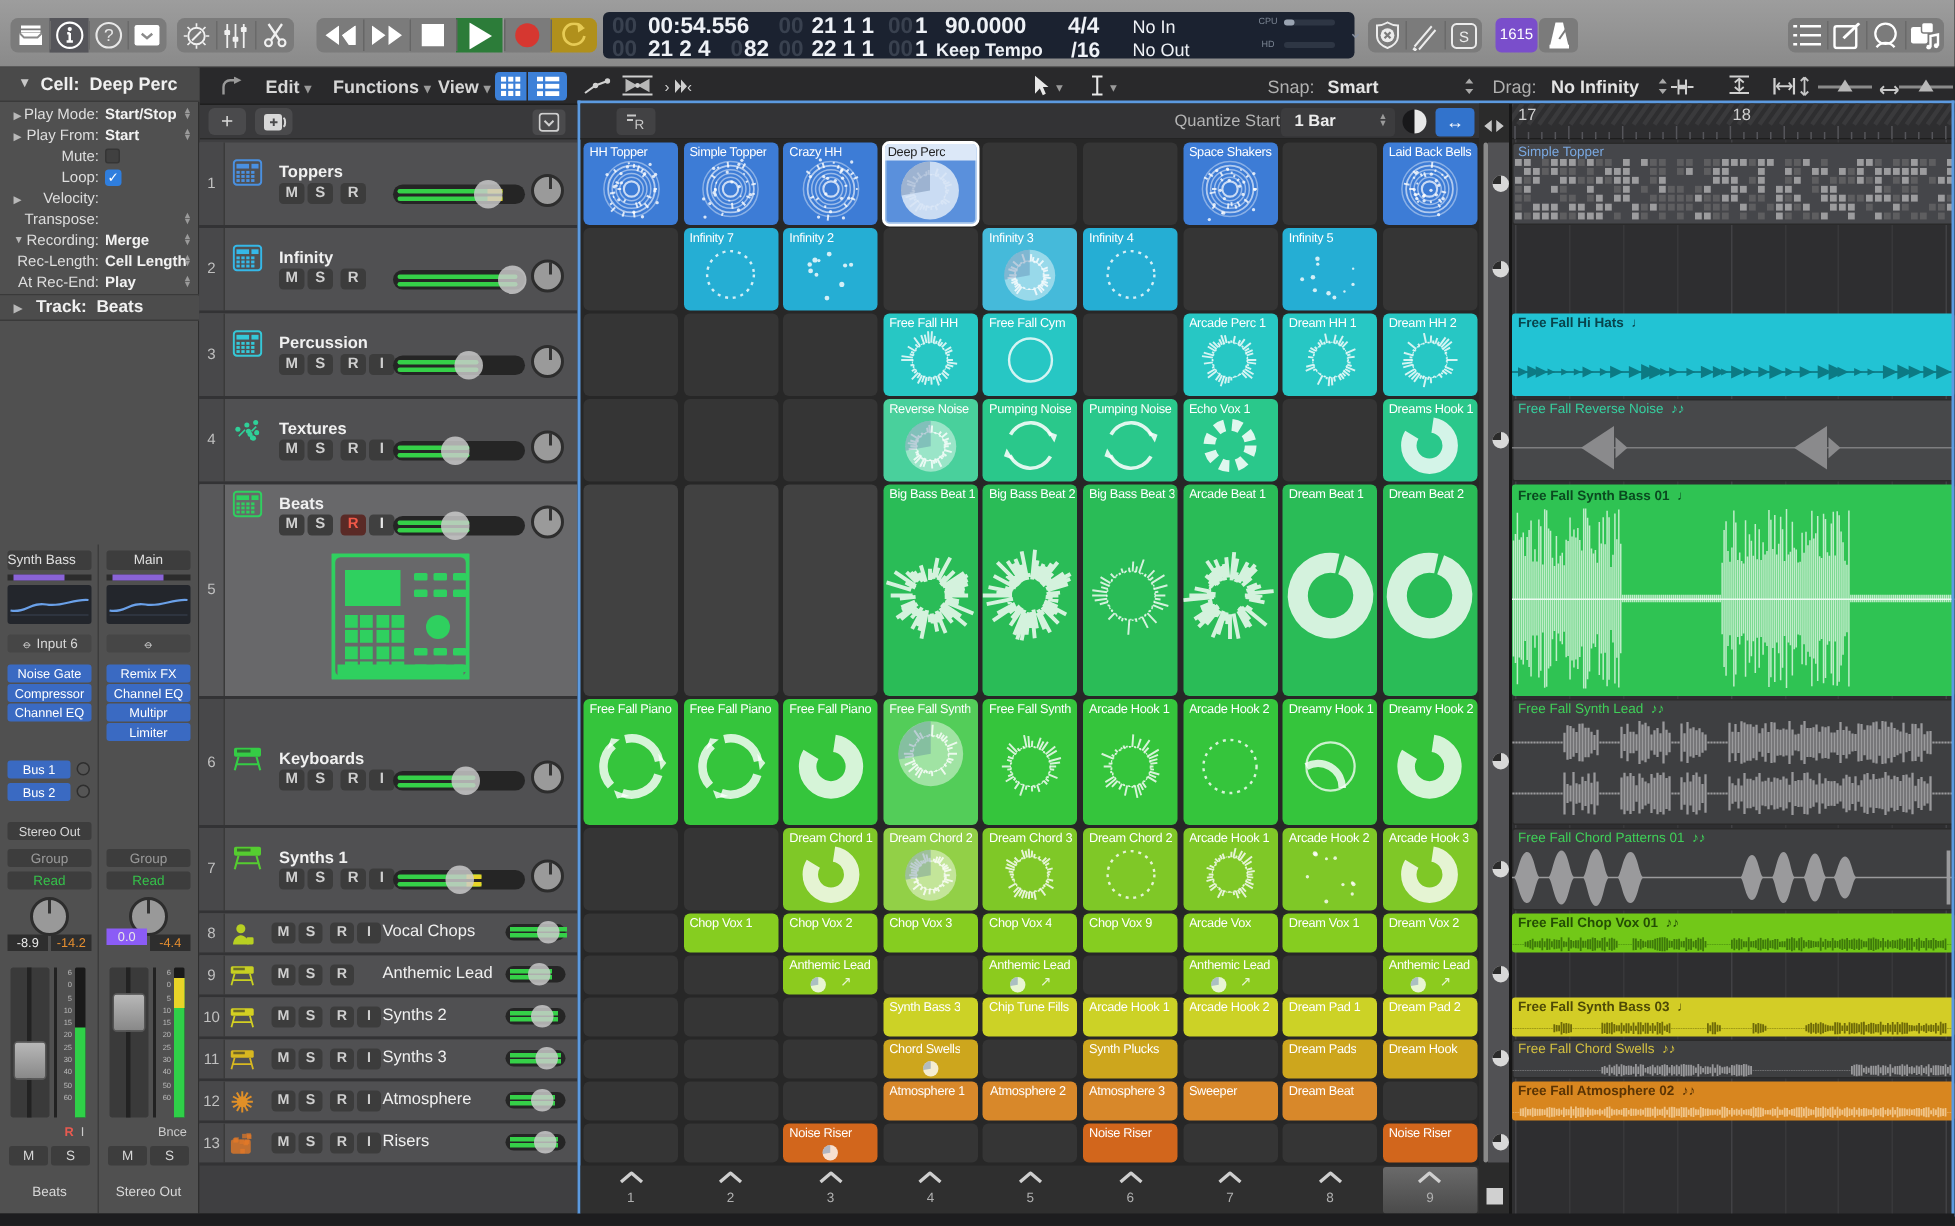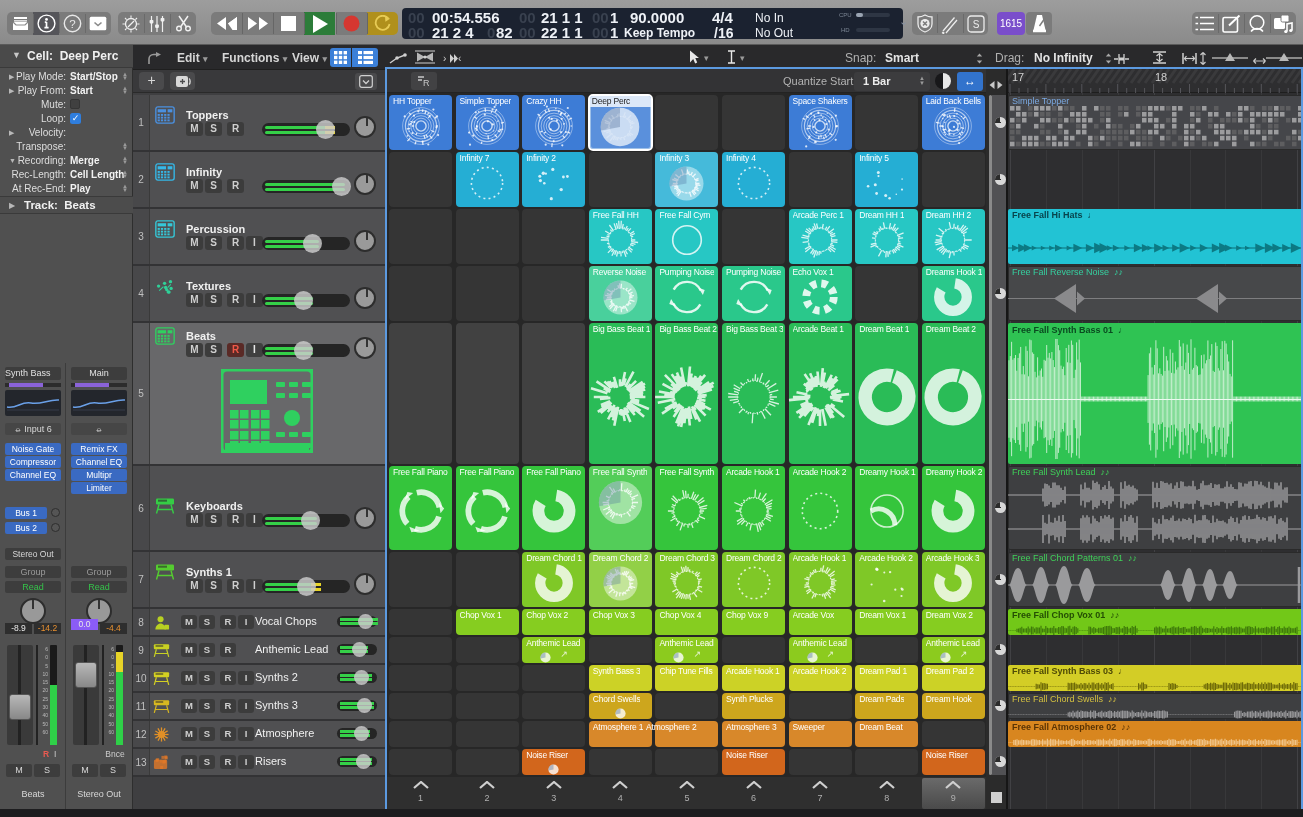--- a/index.html
+++ b/index.html
@@ -1368,21 +1368,21 @@
       <div class="ab" style="left:468.2px;top:624px;width:63px;height:26px;background:#cda61d;border-radius:4px"></div>
       <div class="cellname" style="left:472.2px;top:625px">Dream Pads</div>
       <div class="ab" style="left:534.8px;top:624px;width:63px;height:26px;background:#cda61d;border-radius:4px"></div>
       <div class="cellname" style="left:538.8px;top:625px">Dream Hook</div>
       <div class="ab" style="left:2.0px;top:652px;width:63px;height:26px;background:#353535;border-radius:4px"></div>
       <div class="ab" style="left:68.6px;top:652px;width:63px;height:26px;background:#353535;border-radius:4px"></div>
       <div class="ab" style="left:135.2px;top:652px;width:63px;height:26px;background:#353535;border-radius:4px"></div>
       <div class="ab" style="left:201.8px;top:652px;width:63px;height:26px;background:#d8882a;border-radius:4px"></div>
       <div class="cellname" style="left:205.8px;top:653px">Atmosphere 1</div>
       <div class="ab" style="left:268.4px;top:652px;width:63px;height:26px;background:#d8882a;border-radius:4px"></div>
-      <div class="cellname" style="left:259px;top:653px">Atmosphere 2</div>
+      <div class="cellname" style="left:273px;top:653px">Atmosphere 2</div>
       <div class="ab" style="left:335.0px;top:652px;width:63px;height:26px;background:#d8882a;border-radius:4px"></div>
       <div class="cellname" style="left:339.0px;top:653px">Atmosphere 3</div>
       <div class="ab" style="left:401.6px;top:652px;width:63px;height:26px;background:#d8882a;border-radius:4px"></div>
       <div class="cellname" style="left:405.6px;top:653px">Sweeper</div>
       <div class="ab" style="left:468.2px;top:652px;width:63px;height:26px;background:#d8882a;border-radius:4px"></div>
       <div class="cellname" style="left:472.2px;top:653px">Dream Beat</div>
       <div class="ab" style="left:534.8px;top:652px;width:63px;height:26px;background:#353535;border-radius:4px"></div>
       <div class="ab" style="left:2.0px;top:680px;width:63px;height:26px;background:#353535;border-radius:4px"></div>
       <div class="ab" style="left:68.6px;top:680px;width:63px;height:26px;background:#353535;border-radius:4px"></div>
       <div class="ab" style="left:135.2px;top:680px;width:63px;height:26px;background:#d2661c;border-radius:4px"></div>

